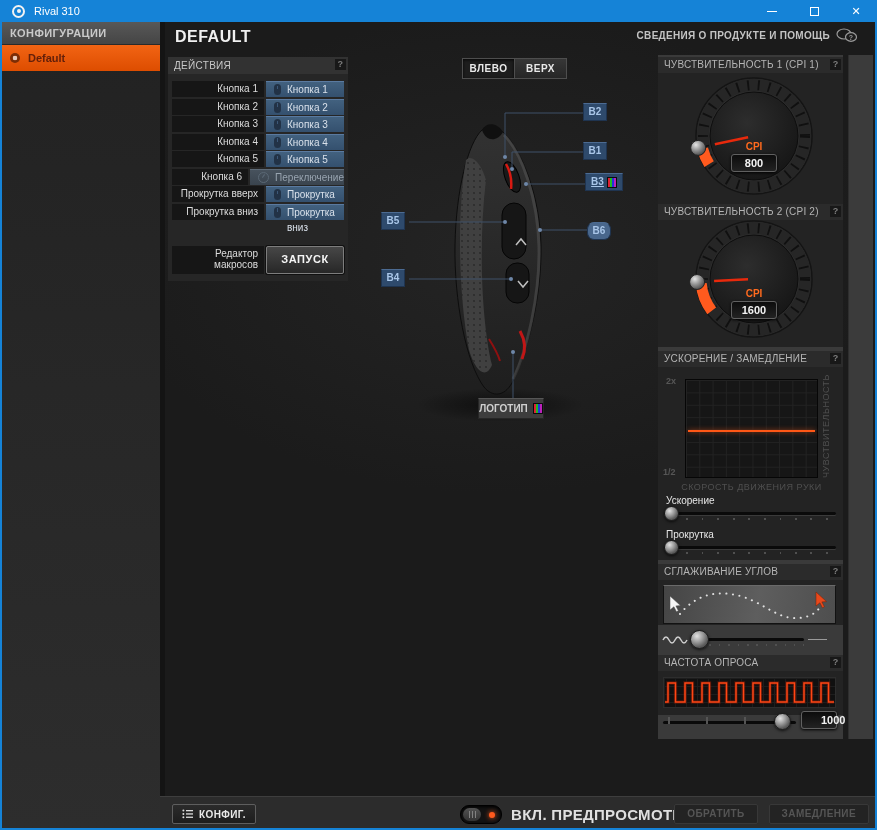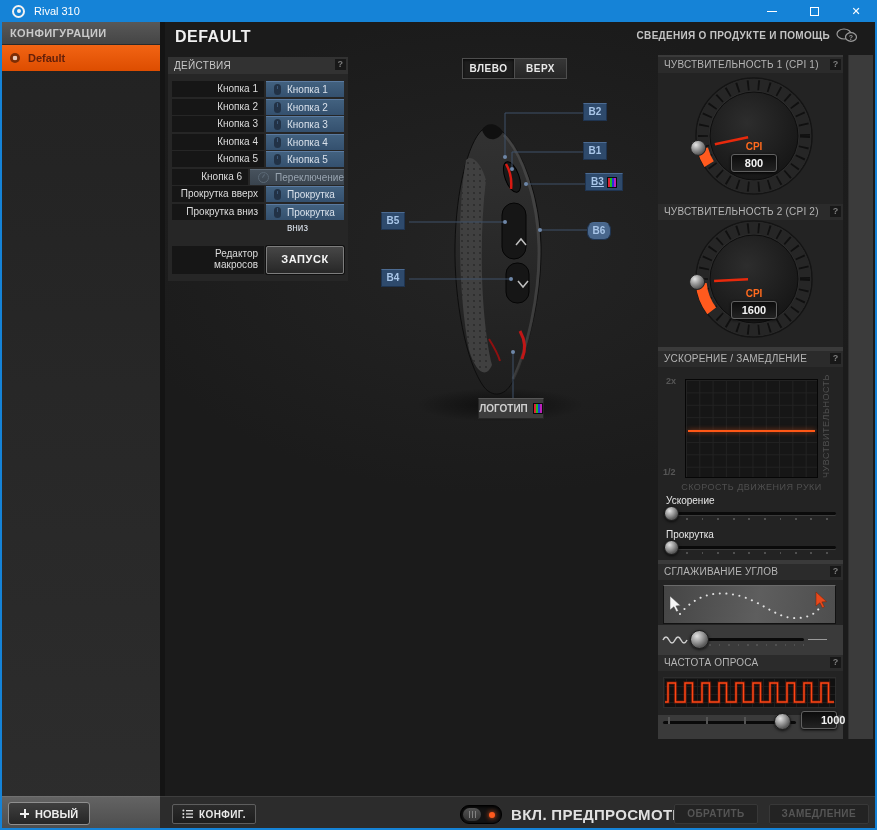--- a/index.html
+++ b/index.html
@@ -163,26 +163,20 @@
           <div class="glyph-close">✕</div>
         </div>
     </div>
   </div>
 
   <div class="sidebar">
     <div class="sidebar-header">КОНФИГУРАЦИИ</div>
     <div class="config-item">
       <div class="radio"></div>
       <div>Default</div>
-    </div>
-    <div class="sidebar-footer">
-      <div class="new-btn">
-        <div class="plus-icon"></div>
-        <span>НОВЫЙ</span>
-      </div>
     </div>
   </div>
   <div class="divider"></div>
 
   <div class="main">
     <div class="profile-title">DEFAULT</div>
 
     <div class="help-link">
       <span>СВЕДЕНИЯ О ПРОДУКТЕ И ПОМОЩЬ</span>
       <svg width="22" height="15" viewBox="0 0 22 15">

